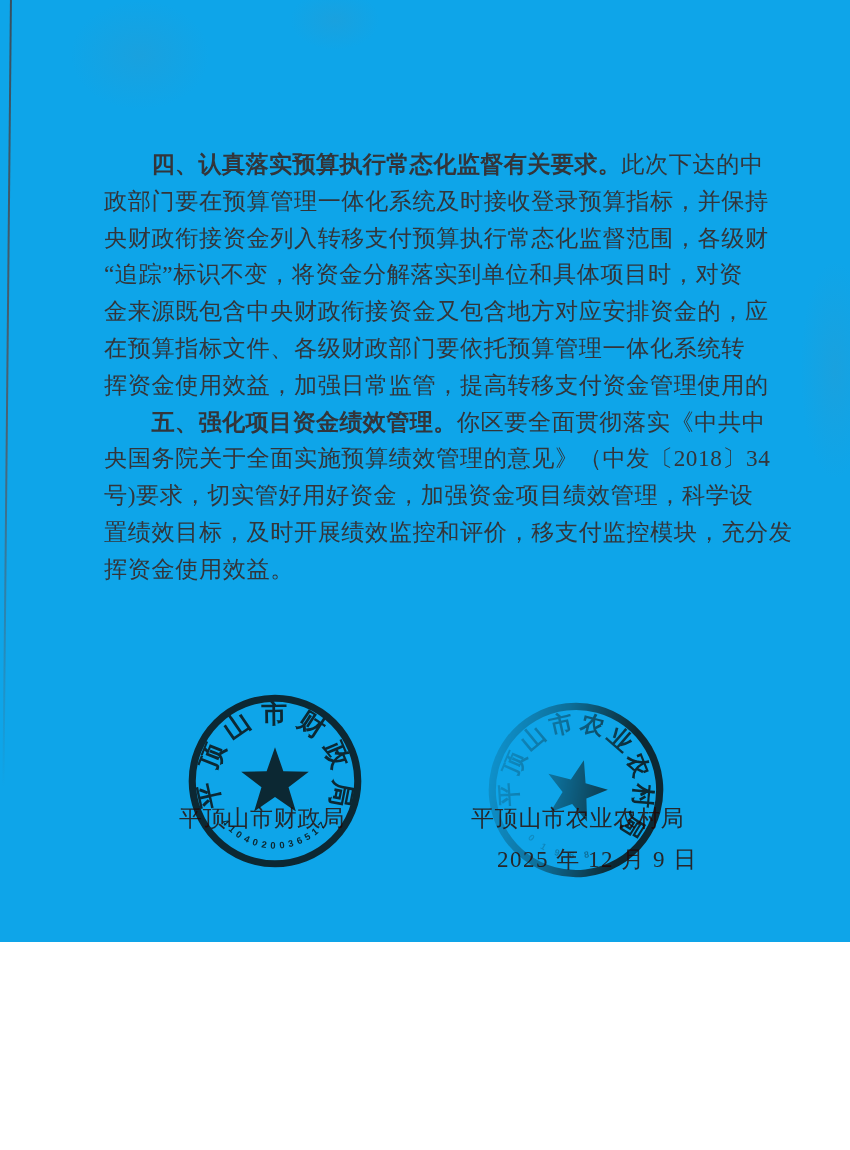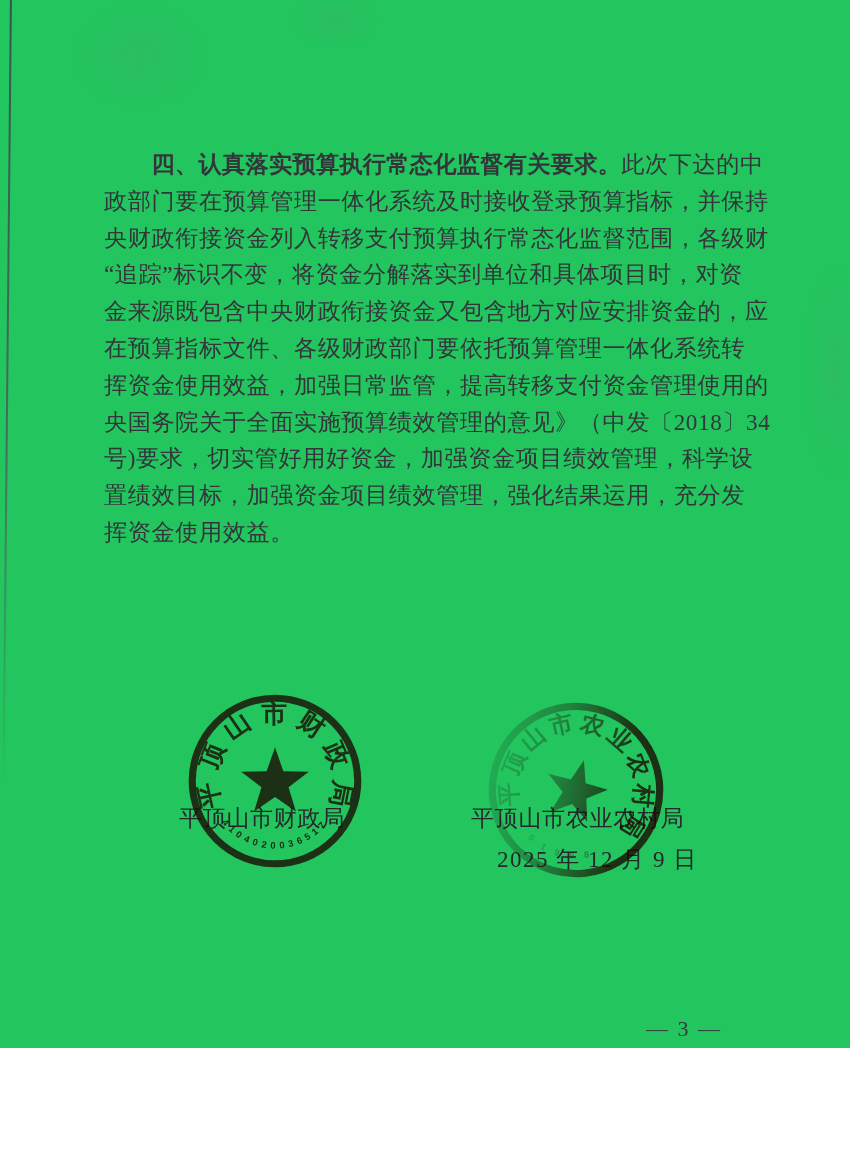--- a/index.html
+++ b/index.html
@@ -1,19 +1,19 @@
 <!DOCTYPE html>
 <html><head>
 <meta charset="utf-8">
 <style>
   html,body { margin:0; padding:0; background:#ffffff; }
   .page {
     position:relative;
-    width:850px; height:1048px;
-    background:#22c55e;
+    width:850px; height:942px;
+    background:#0ea5e9;
     overflow:hidden;
     font-family:"Liberation Serif","DejaVu Serif",serif;
   }
   
   .smudge { position:absolute; border-radius:50%;
     background:radial-gradient(closest-side, rgba(125,125,130,0.10), rgba(125,125,130,0)); }
   .smudge.s1 { left:70px; top:0px;  width:140px; height:110px; }
   .smudge.s2 { left:290px; top:-10px; width:90px; height:60px; }
   .smudge.s3 { left:800px; top:260px; width:70px; height:220px; }
   
@@ -64,23 +64,24 @@
     <div>
         <div class="line"><span>　　</span><span class="bold">四、认真落实预算执行常态化监督有关要求。</span><span>此次下达的中</span></div>
         <div class="line"><span>政部门要在预算管理一体化系统及时接收登录预算指标，并保持</span></div>
         <div class="line"><span>央财政衔接资金列入转移支付预算执行常态化监督范围，各级财</span></div>
         <div class="line"><span>“追踪”标识不变，将资金分解落实到单位和具体项目时，对资</span></div>
         <div class="line"><span>金来源既包含中央财政衔接资金又包含地方对应安排资金的，应</span></div>
         <div class="line"><span>在预算指标文件、各级财政部门要依托预算管理一体化系统转</span></div>
         <div class="line"><span>挥资金使用效益，加强日常监管，提高转移支付资金管理使用的</span></div>
       </div>
     <div>
+        <div class="line"><span>　　</span><span class="bold">五、强化项目资金绩效管理。</span><span>你区要全面贯彻落实《中共中</span></div>
         <div class="line"><span>央国务院关于全面实施预算绩效管理的意见》（中发〔2018〕34</span></div>
         <div class="line"><span>号)要求，切实管好用好资金，加强资金项目绩效管理，科学设</span></div>
-        <div class="line"><span>置绩效目标，加强资金项目绩效管理，强化结果运用，充分发</span></div>
+        <div class="line"><span>置绩效目标，及时开展绩效监控和评价，移支付监控模块，充分发</span></div>
         <div class="line"><span>挥资金使用效益。</span></div>
       </div>
   </div>
 
   <div class="sig" id="sig-finance">平顶山市财政局</div>
   <div class="sig" id="sig-agri">平顶山市农业农村局</div>
   <div class="sig" id="sig-date">2025 年 12 月 9 日</div>
 
   <svg class="seal" id="seal-finance" viewBox="0 0 200 200">
     <circle cx="100" cy="100" r="93" fill="none" stroke-width="8" stroke="#cf2f28"></circle>

